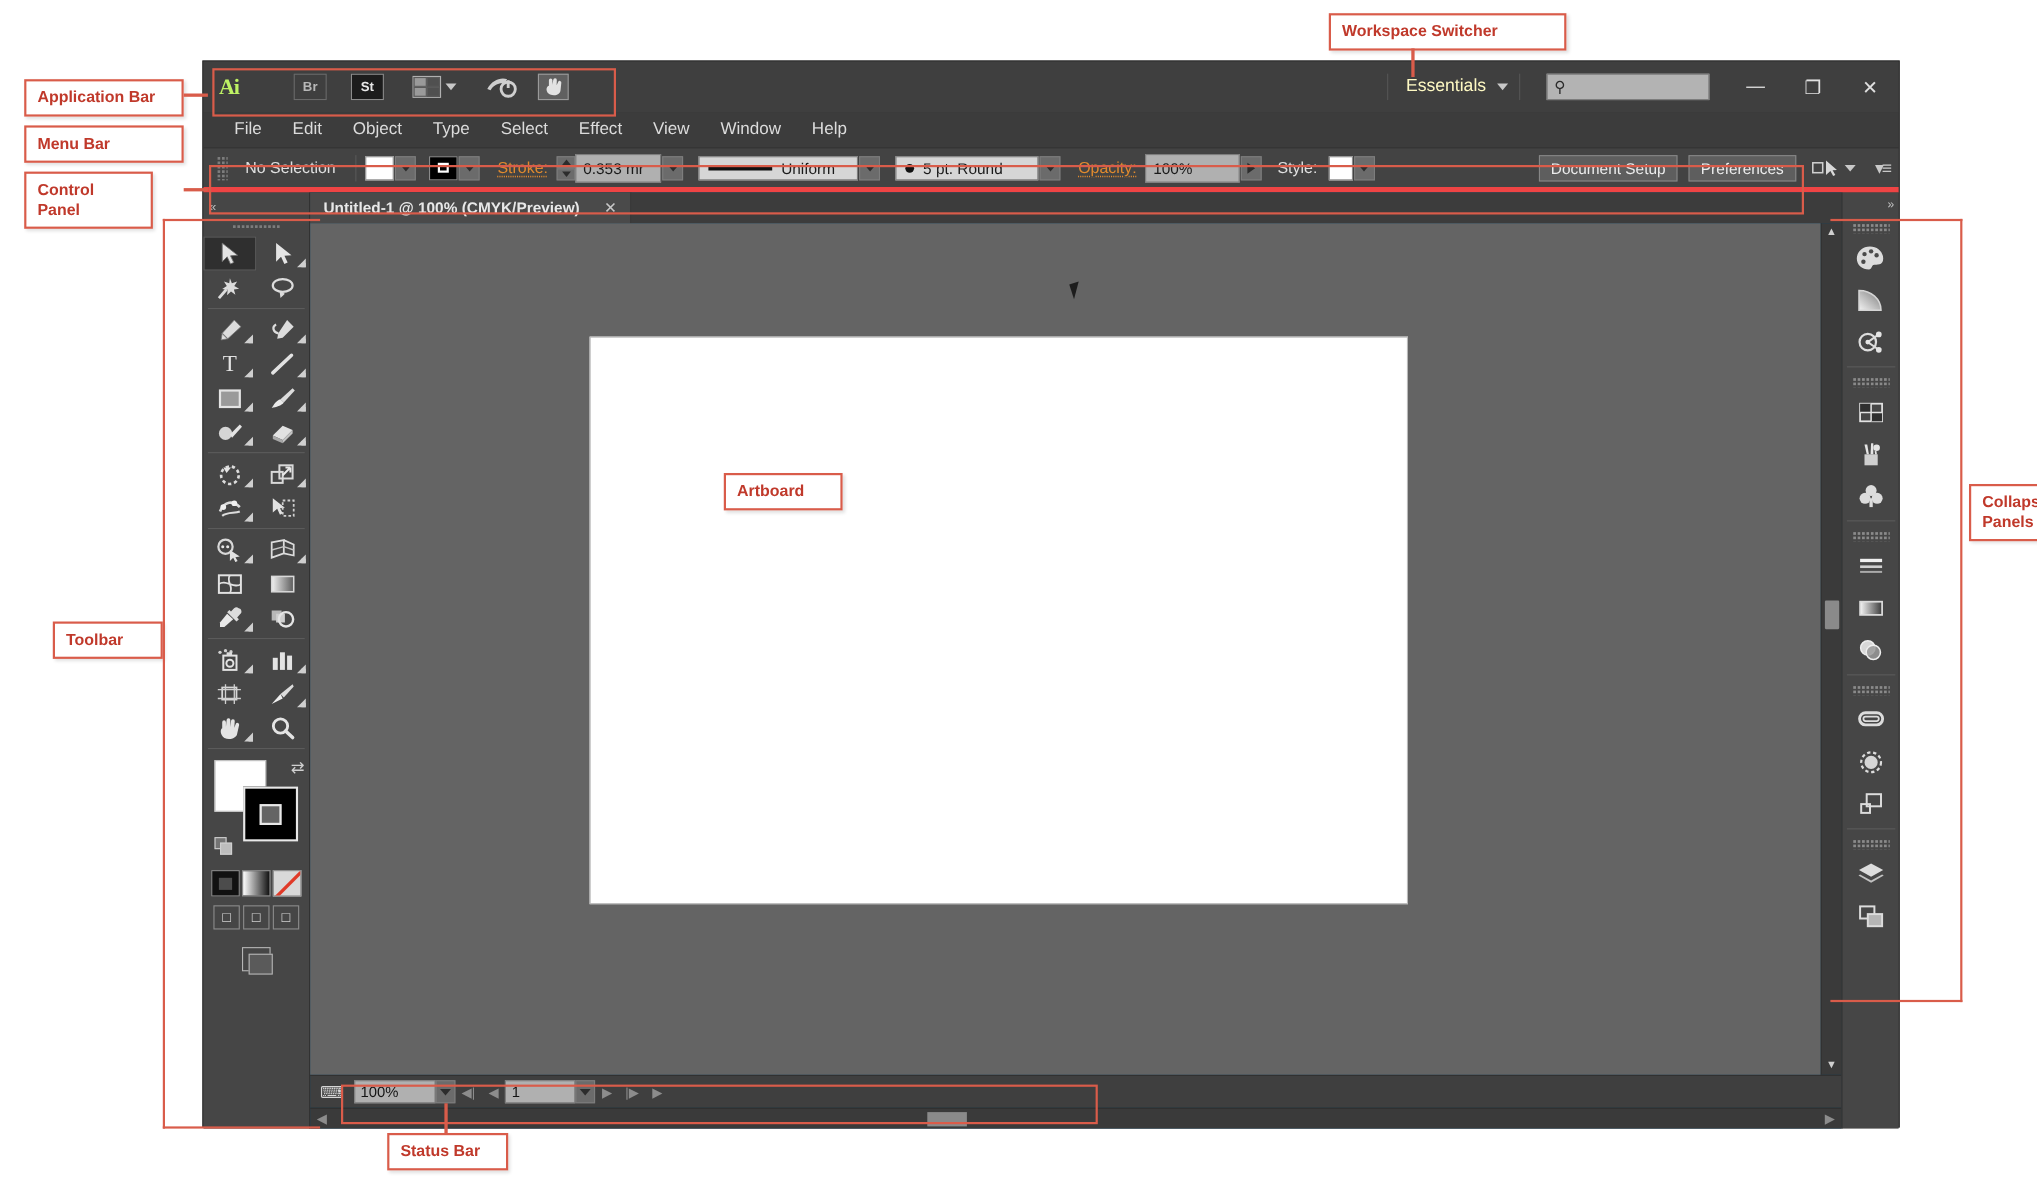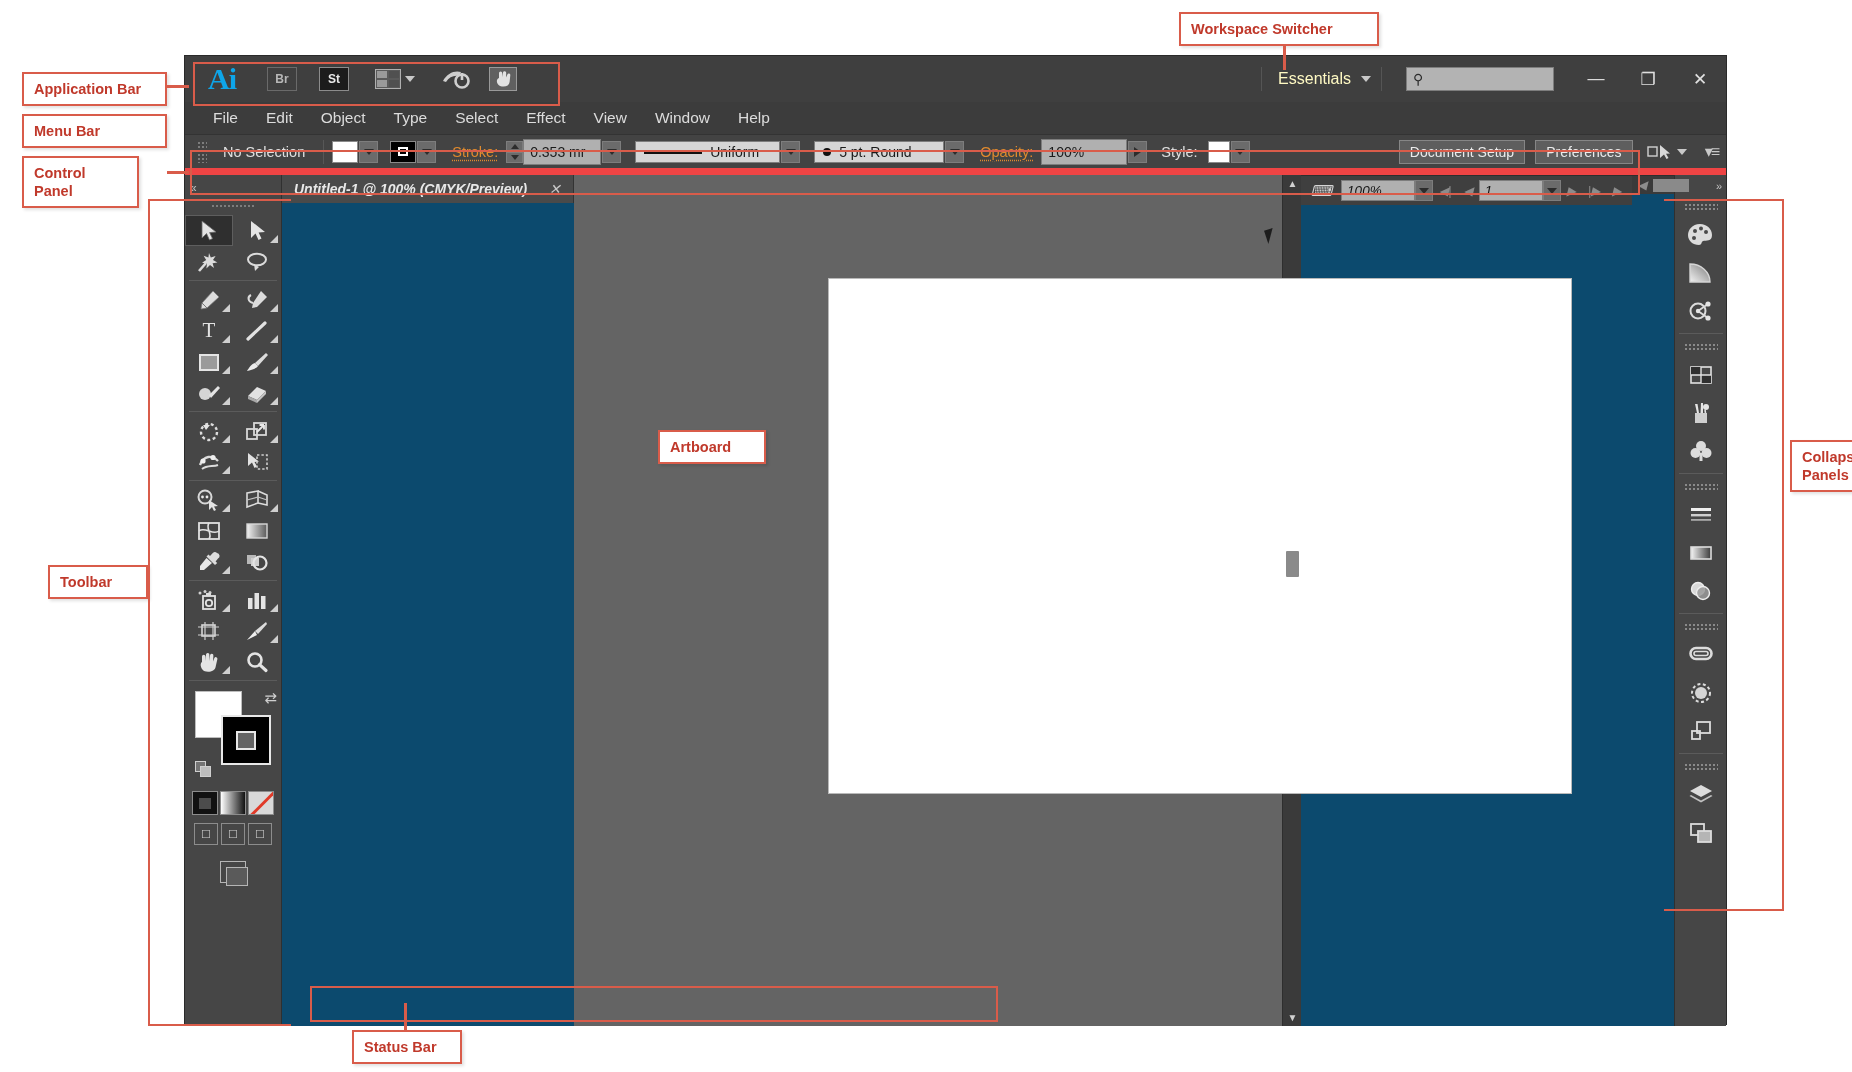--- a/index.html
+++ b/index.html
@@ -18,22 +18,22 @@
     background: #3c3c3c;
     border: 1px solid #2a2a2a;
   }
 
   
   .app-bar {
     position: relative; height: 46px; background: #3f3f3f;
     display: flex; align-items: center;
   }
   .ai-logo {
-    margin-left: 14px; width: 46px; text-align: center;
-    color: #0ea5e9; font-size: 30px; font-weight: bold;
+    margin-left: 14px; width: 46px; 
+    color: #bef264; font-size: 20px; font-weight: bold;
     font-family: "Liberation Serif", serif; letter-spacing: -1px;
   }
   .appbtn {
     width: 30px; height: 24px; margin-left: 22px;
     display: flex; align-items: center; justify-content: center;
     font-size: 12px; font-weight: bold; color: #b8b8b8;
     border: 1px solid #6a6a6a; background: #3f3f3f;
   }
   .appbtn.filled { background: #1c1c1c; color: #e8e8e8; border-color: #8c8c8c; }
   .arrange-btn { margin-left: 26px; display: flex; align-items: center; }
@@ -69,21 +69,21 @@
   
   .menu-bar {
     height: 33px; background: #3c3c3c; display: flex; align-items: center;
     padding-left: 14px; border-bottom: 1px solid #333;
   }
   .menu-item { color: #dcdcdc; font-size: 15.5px; padding: 0 14px; }
 
   
   .control-panel {
     height: 40px; background: #434343; display: flex; align-items: center;
-    border-bottom: 7px solid #ef4444; padding-left: 6px;
+    border-bottom: 5px solid #ef4444; padding-left: 6px;
   }
   .grip { width: 10px; height: 22px; margin: 0 6px;
     background-image: radial-gradient(#7d7d7d 40%, transparent 41%);
     background-size: 4px 4px; }
   .cp-label { color: #e0e0e0; font-size: 14.5px; padding: 0 10px; }
   .cp-sep { width: 1px; height: 24px; background: #575757; margin: 0 8px; }
   .swatch-group { display: flex; align-items: center; }
   .swatch { width: 26px; height: 22px; border: 1px solid #8a8a8a; }
   .swatch.white { background: #fff; }
   .swatch.strokebox { background: #000; display: flex; align-items: center; justify-content: center; }
@@ -164,21 +164,21 @@
     background: #e03a28; transform: rotate(-45deg); }
   .screens { display: flex; justify-content: center; gap: 3px; margin-top: 8px; }
   .screen { width: 24px; height: 22px; border: 1px solid #8c8c8c; color:#cfcfcf; font-size:11px;
     display:flex; align-items:center; justify-content:center; }
   .tb-bottom { display:flex; justify-content:center; margin-top: 16px; }
   .tb-bottom .sq { width: 26px; height: 22px; border:1px solid #b5b5b5; position: relative; }
   .tb-bottom .sq::after { content:""; position:absolute; left:5px; top:5px; width:20px; height:17px;
     border:1px solid #b5b5b5; background:#5a5a5a; }
 
   
-  .docarea { flex: 1; display: flex; background: #0c4a6e; min-width: 0; font-style: italic; }
+  .docarea { flex: 1; display: flex; flex-direction: column; background: #0c4a6e; min-width: 0; }
   .tabstrip { height: 28px; background: #3c3c3c; display: flex; align-items: stretch; }
   .doctab {
     background: #4a4a4a; color: #e8e8e8; font-size: 14px; font-weight: bold;
     display: flex; align-items: center; padding: 0 12px; gap: 22px; border-right: 1px solid #333;
   }
   .tabclose { color: #c8c8c8; font-size: 14px; font-weight: normal; }
   .canvas-wrap { flex: 1; display: flex; min-height: 0; }
   .canvas { flex: 1; background: #646464; position: relative; min-width: 0; }
   .artboard {
     position: absolute; left: 254px; top: 103px; width: 744px; height: 516px;
@@ -810,21 +810,21 @@
   <div class="anno" style="left:22px;top:114px;width:145px">Menu Bar</div>
 
   <div class="anno" style="left:22px;top:156px;width:117px">Control Panel</div>
   <div class="lead" style="left:167px;top:171px;width:22px;height:3px"></div>
 
   <div class="anno" style="left:48px;top:565px;width:100px">Toolbar</div>
 
   <div class="anno" style="left:352px;top:1030px;width:110px">Status Bar</div>
   <div class="lead" style="left:404px;top:1003px;width:3px;height:28px"></div>
 
-  <div class="anno" style="left:1179px;top:12px;width:200px">Workspace Switcher</div>
+  <div class="anno" style="left:1208px;top:12px;width:216px">Workspace Switcher</div>
   <div class="lead" style="left:1283px;top:44px;width:3px;height:26px"></div>
 
   <div class="anno" style="left:658px;top:430px;width:108px">Artboard</div>
 
   <div class="anno" style="left:1790px;top:440px;width:110px">Collapsed
 Panels</div>
 
   <div class="hl" style="left:193px;top:62px;width:367px;height:44px"></div>
   <div class="hl" style="left:190px;top:150px;width:1450px;height:45px"></div>
   <div class="hl" style="left:148px;top:199px;width:143px;height:827px;border-right:none"></div>

